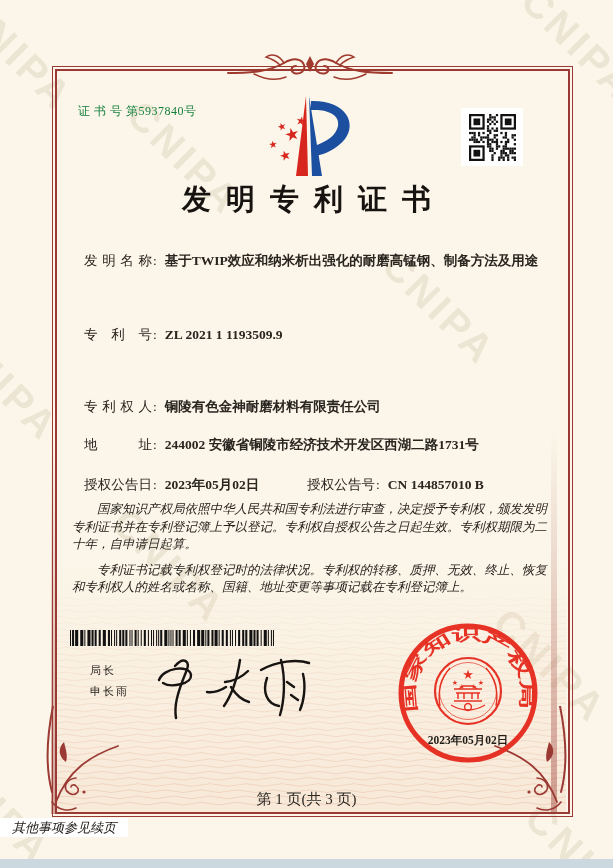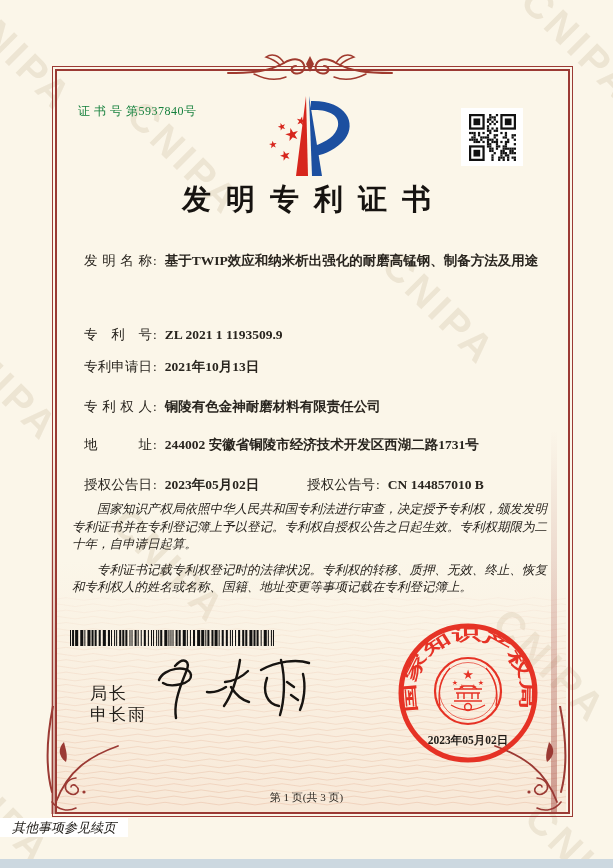--- a/index.html
+++ b/index.html
@@ -32,26 +32,26 @@
   .colon{display:inline-block;margin:0 8px 0 1px;}
   .val{display:inline-block;vertical-align:top;font-weight:bold;}
   .pairs{position:relative;}
   .pair2{position:absolute;left:223px;top:0;white-space:nowrap;}
   .paras{position:absolute;left:72px;top:500px;width:480px;z-index:4;
          font-family:"DejaVu Serif", serif;font-style:italic;font-size:12.5px;
          line-height:17.5px;color:#211d18;}
   .paras p{margin:0;text-indent:2em;}
   .paras p + p{margin-top:8px;}
   .barcode{position:absolute;left:70px;top:630px;z-index:4;}
-  .director{position:absolute;left:90px;top:684px;z-index:4;
-            font-family:Liberation Mono, monospace;font-size:17px;color:#26221d;letter-spacing:2px;}
+  .director{position:absolute;left:90px;top:660px;z-index:4;
+            font-family:Liberation Serif, serif;font-size:11px;color:#26221d;letter-spacing:2px;}
   .director div{line-height:21px;}
   .sig{position:absolute;left:145px;top:650px;z-index:4;}
   .seal{position:absolute;left:393px;top:618px;z-index:5;opacity:.95;}
-  .pageinfo{position:absolute;left:0;top:790px;width:100%;text-align:center;font-size:11px;color:#2e2a24;z-index:4;}
+  .pageinfo{position:absolute;left:0;top:790px;width:100%;text-align:center;font-size:15px;color:#2e2a24;z-index:4;}
   .note{position:absolute;left:0;top:818px;width:100%;text-align:left;z-index:4;}
   .note span{background:#ffffff;padding:2px 12px;font-family:"DejaVu Serif", serif;
              font-style:italic;font-size:13px;color:#1c1915;}
   .edge{position:absolute;left:0;right:0;bottom:0;height:9px;background:#ccd8e0;z-index:6;}
 </style>
 </head>
 <body>
 
 <div class="page">
 
@@ -294,23 +294,20 @@
   </div>
 
   <div class="title">发明专利证书</div>
 
   <div class="frow" style="top:252px">
     <span class="lbl">发明名称</span><span class="colon">:</span><span class="val">基于TWIP效应和纳米析出强化的耐磨高锰钢、制备方法及用途</span>
   </div>
   <div class="frow" style="top:326px">
     <span class="lbl">专利号</span><span class="colon">:</span><span class="val">ZL 2021 1 1193509.9</span>
   </div>
-  <div class="frow" style="top:358px">
-    <span class="lbl">专利申请日</span><span class="colon">:</span><span class="val">2021年10月13日</span>
-  </div>
   <div class="frow" style="top:398px">
     <span class="lbl">专利权人</span><span class="colon">:</span><span class="val">铜陵有色金神耐磨材料有限责任公司</span>
   </div>
   <div class="frow" style="top:436px">
     <span class="lbl">地址</span><span class="colon">:</span><span class="val">244002 安徽省铜陵市经济技术开发区西湖二路1731号</span>
   </div>
   <div class="frow pairs" style="top:476px">
     <span><span class="lbl">授权公告日</span><span class="colon">:</span><span class="val">2023年05月02日</span></span>
     <span class="pair2"><span class="lbl">授权公告号</span><span class="colon">:</span><span class="val">CN 144857010 B</span></span>
   </div>

